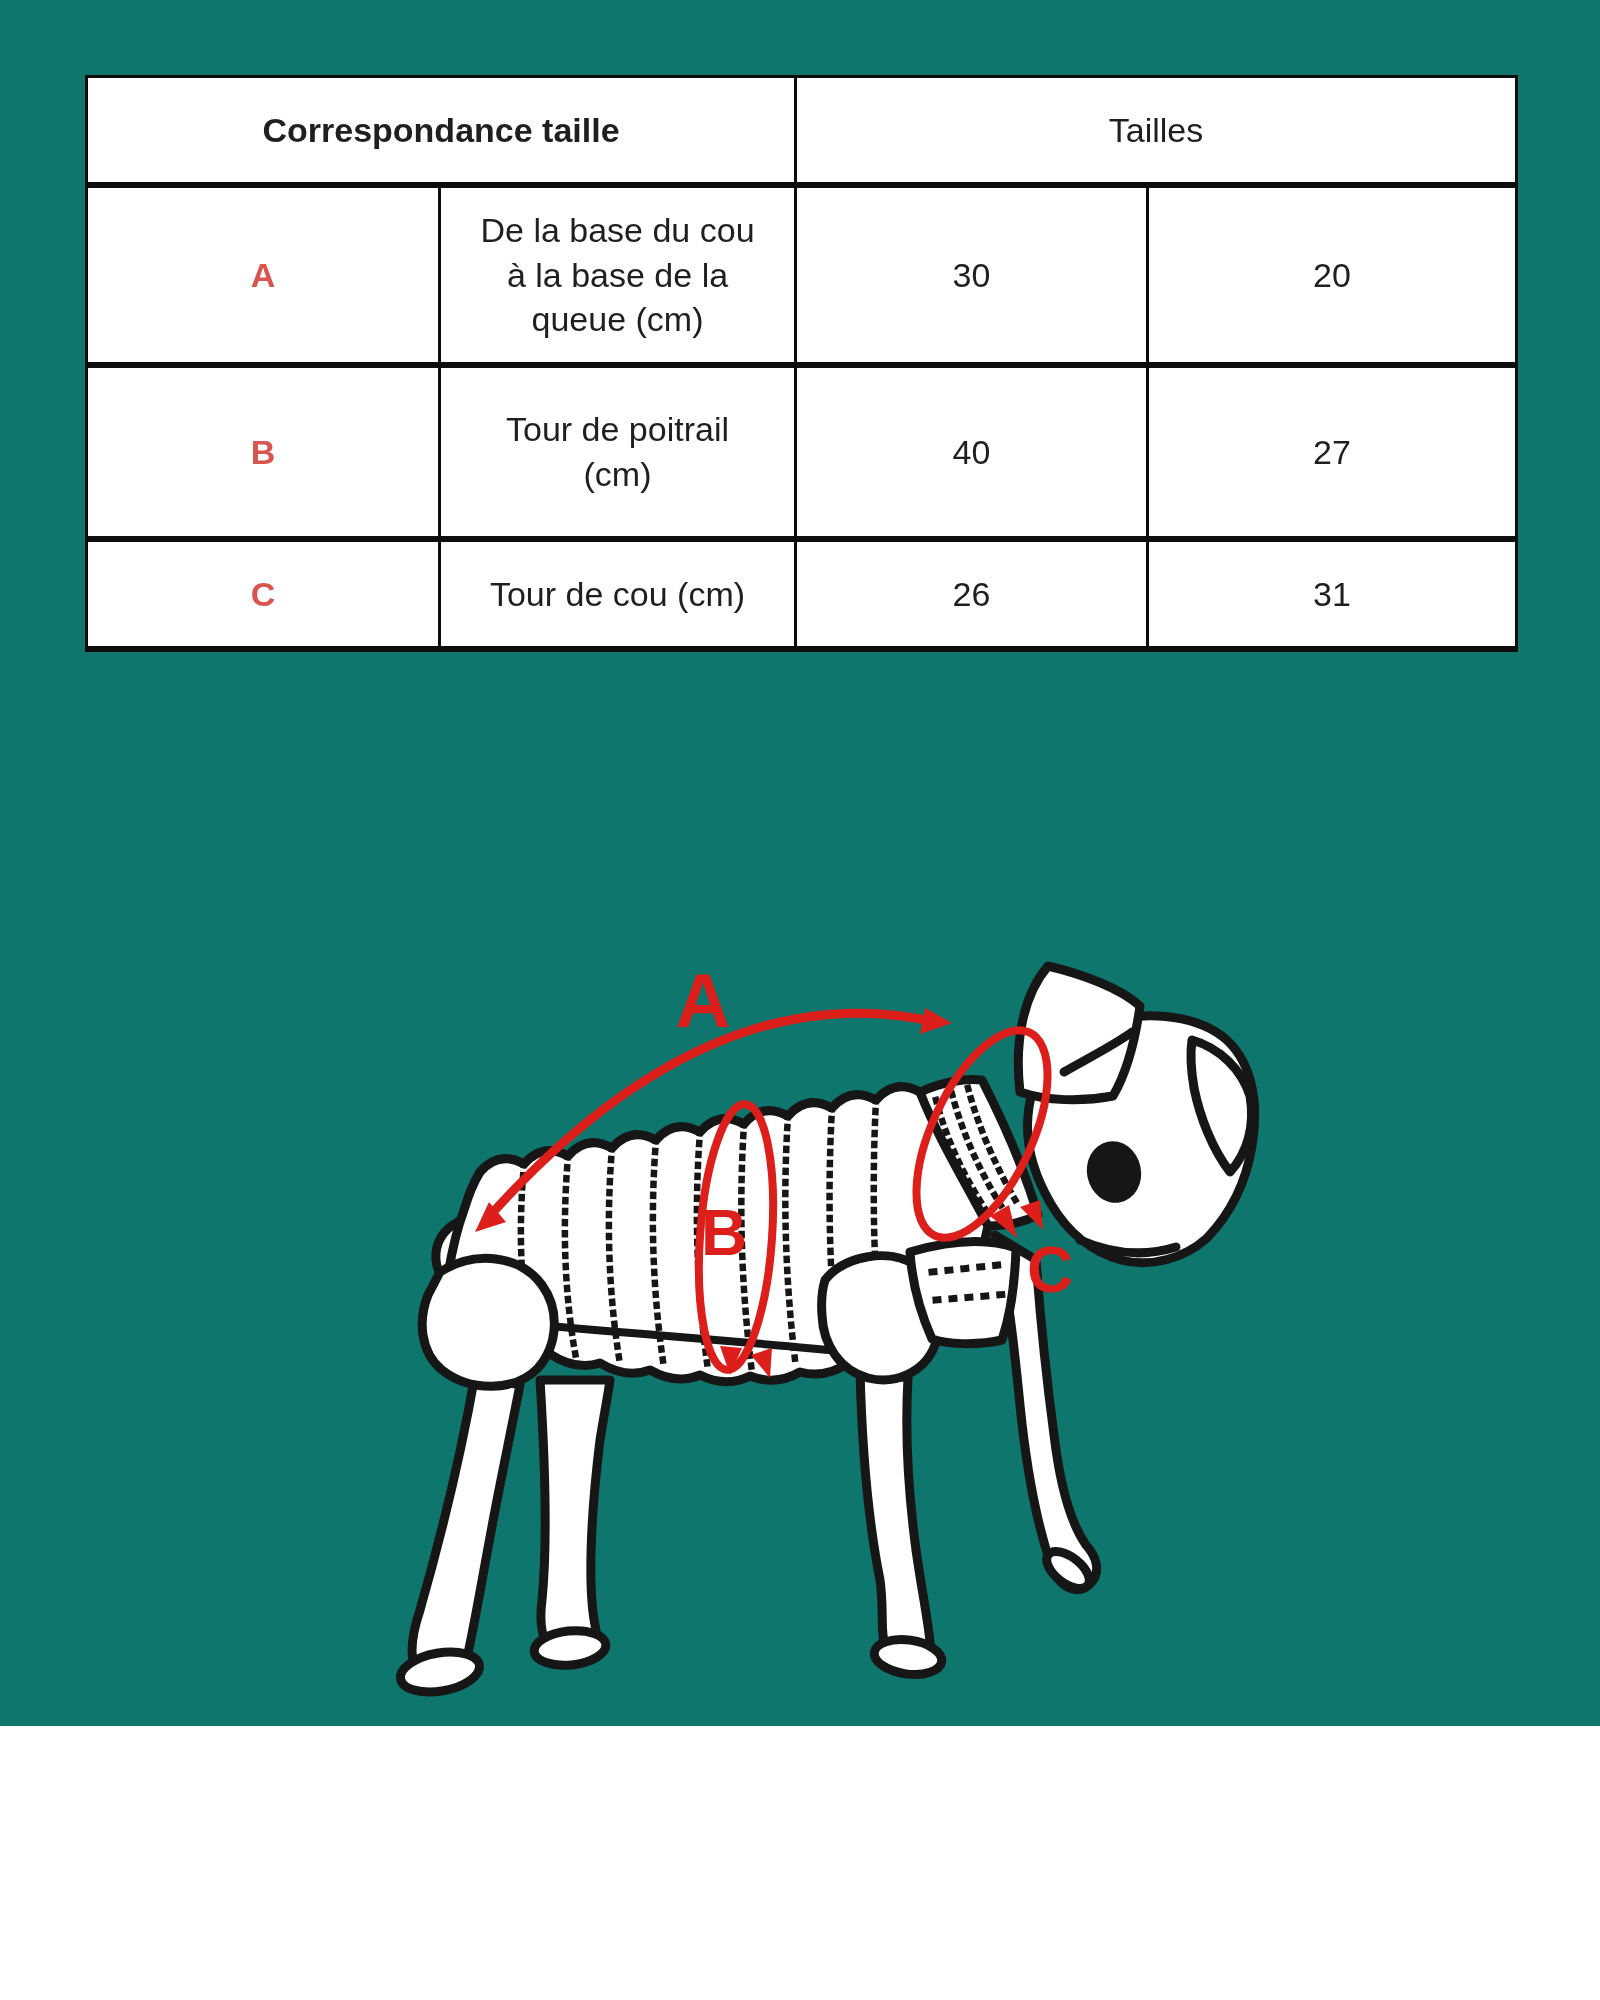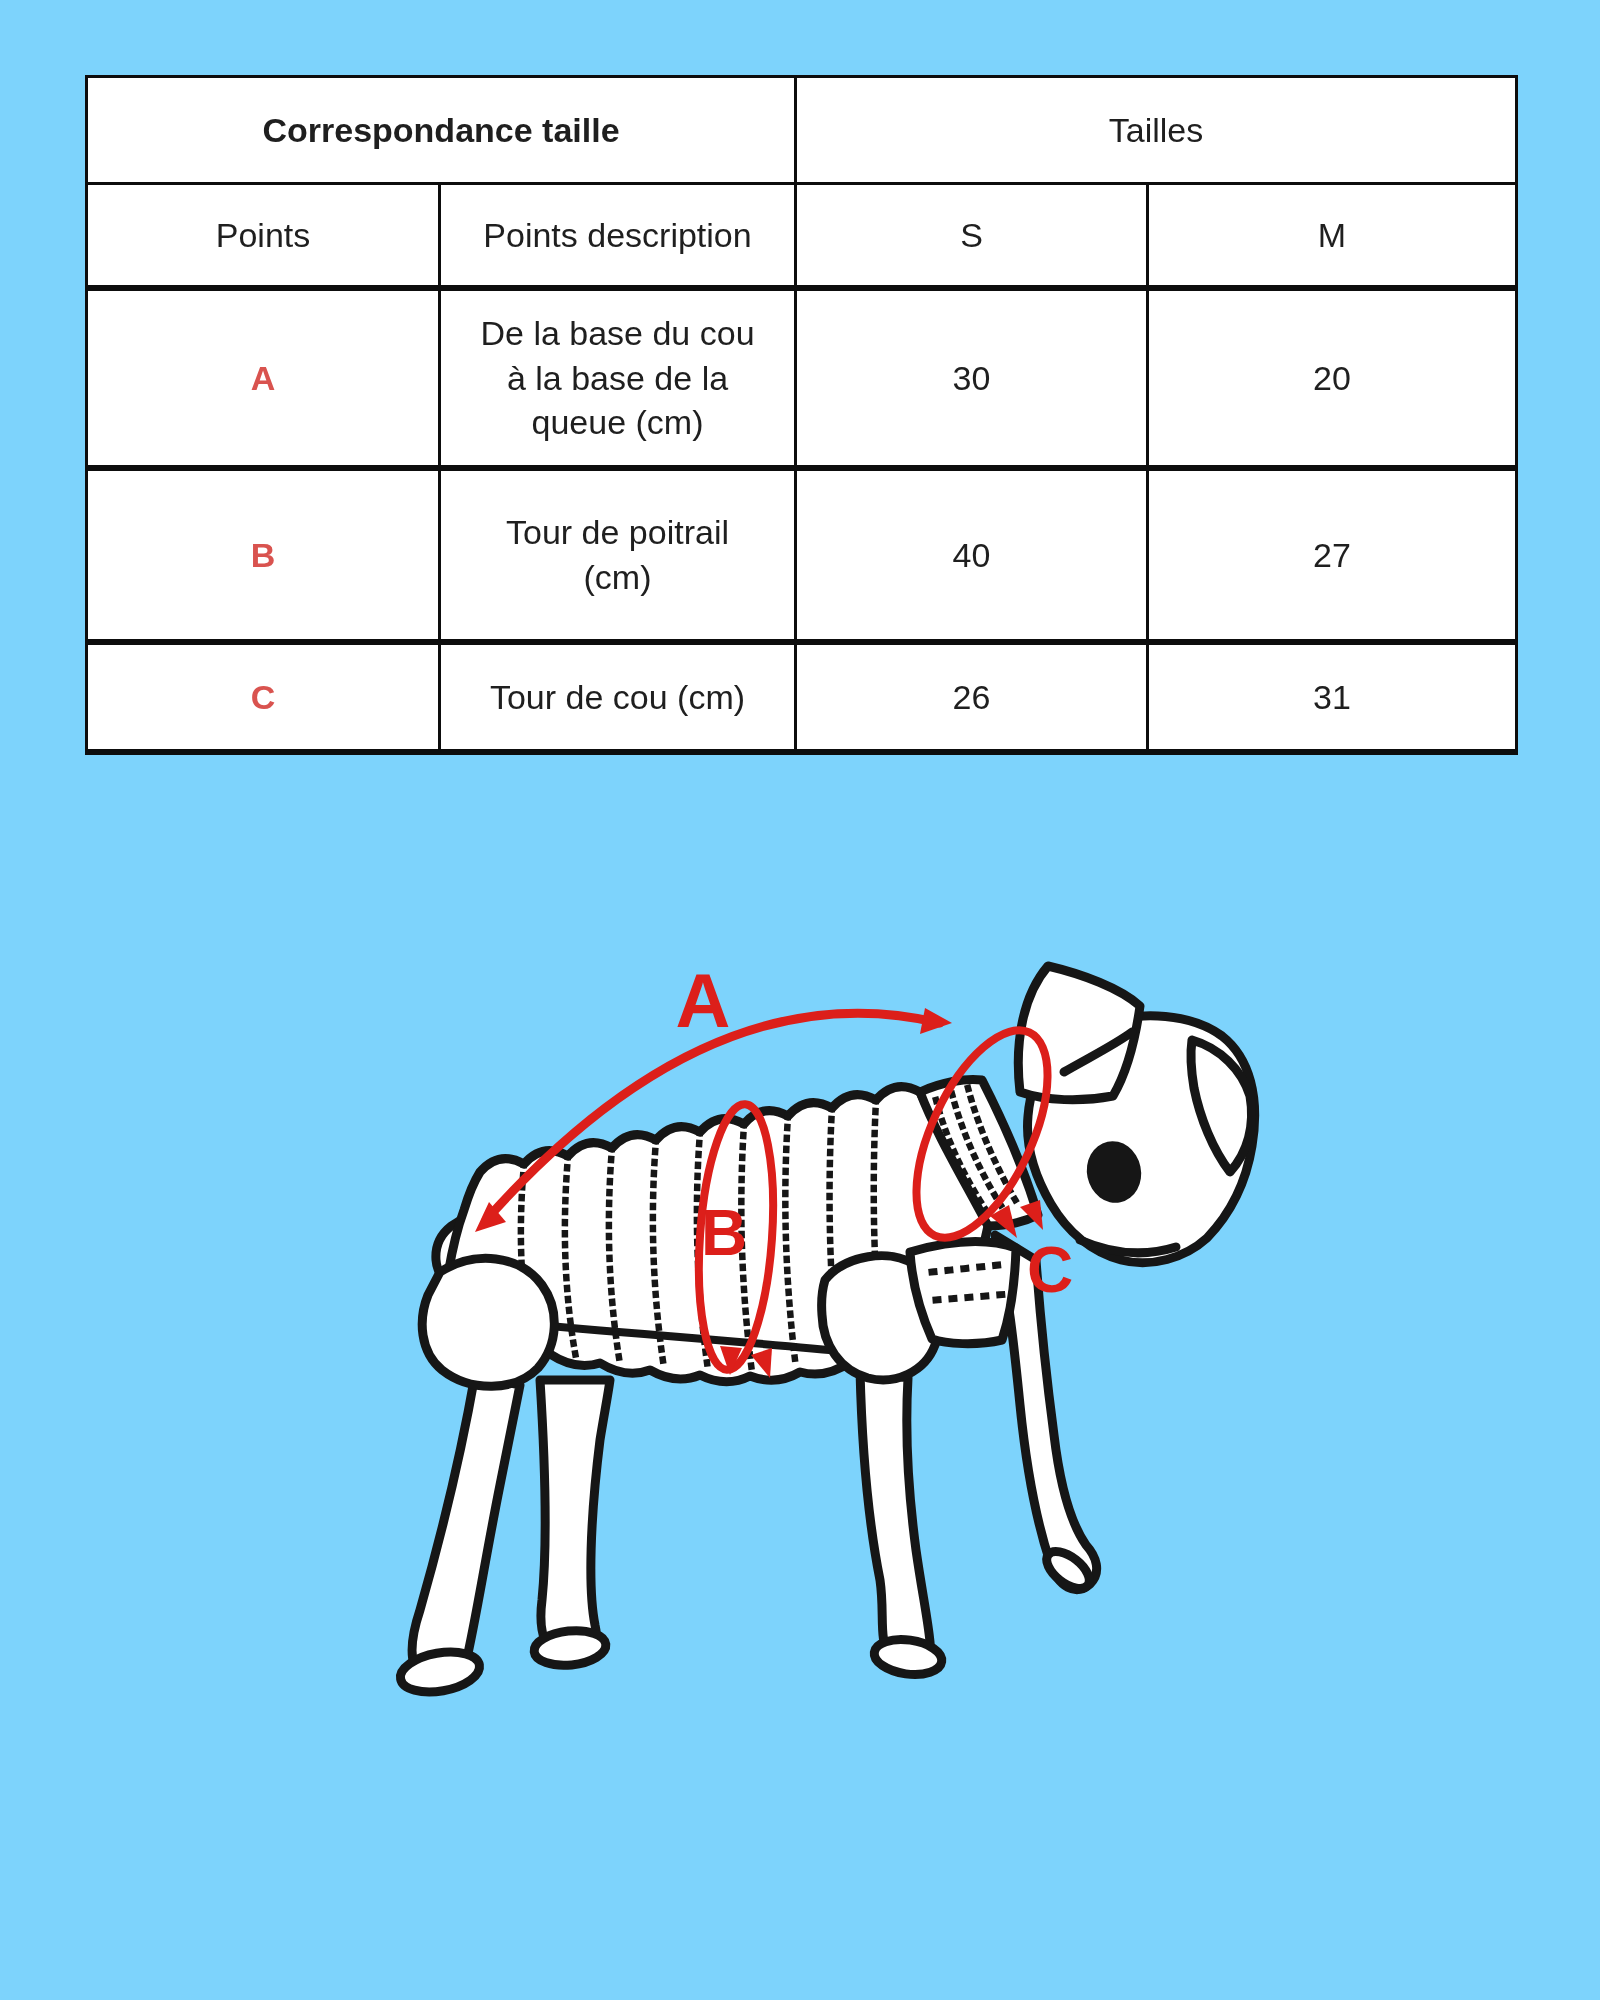--- a/index.html
+++ b/index.html
@@ -1,16 +1,16 @@
 <!DOCTYPE html>
 <html><head>
 <meta charset="utf-8">
 <style>
   html,body{margin:0;padding:0;background:#ffffff;}
-  .canvas{position:relative;width:1600px;height:2000px;background:#7dd3fc;overflow:hidden;
+  .canvas{position:relative;width:1600px;height:1726px;background:#0f766e;overflow:hidden;
           font-family:"Liberation Sans",sans-serif;color:#1f1f1f;}
   
   table.size{position:absolute;left:85px;top:75px;width:1430px;border-collapse:collapse;table-layout:fixed;}
   table.size td{border:3px solid #0d0d0d;text-align:center;vertical-align:middle;
                 font-size:34px;color:#1f1f1f;background:#ffffff;}
   tr.r-head td{height:102px;}
   td.title{color:#d9534f;font-weight:bold;font-size:37px;}
   tr.r-sub td{height:98px;}
   tr.r-data td{font-size:34px;}
   tr.r-data td.pt{color:#d9534f;font-weight:bold;}
@@ -33,26 +33,20 @@
     <colgroup>
       <col style="width:353px">
         <col style="width:356px">
         <col style="width:352px">
         <col style="width:369px">
     </colgroup>
     <tbody>
         <tr class="r-head">
       <td colspan="2" class="title">Correspondance taille</td>
       <td colspan="2">Tailles</td>
-    </tr>
-    <tr class="r-sub">
-      <td>Points</td>
-      <td>Points description</td>
-      <td>S</td>
-      <td>M</td>
     </tr>
     <tr class="r-data row-a">
       <td class="pt">A</td>
       <td class="desc">De la base du cou à la base de la queue (cm)</td>
       <td>30</td>
       <td>20</td>
     </tr>
     <tr class="r-data row-b">
       <td class="pt">B</td>
       <td class="desc">Tour de poitrail (cm)</td>

